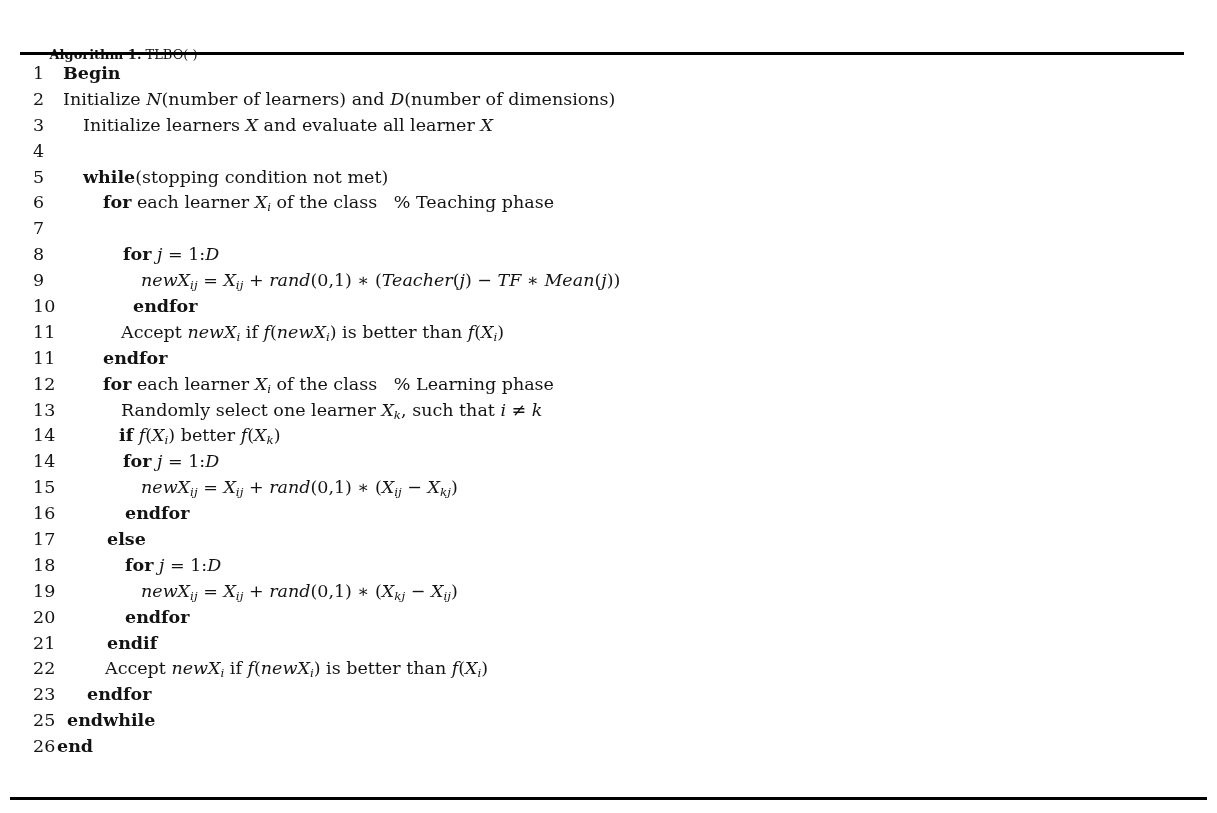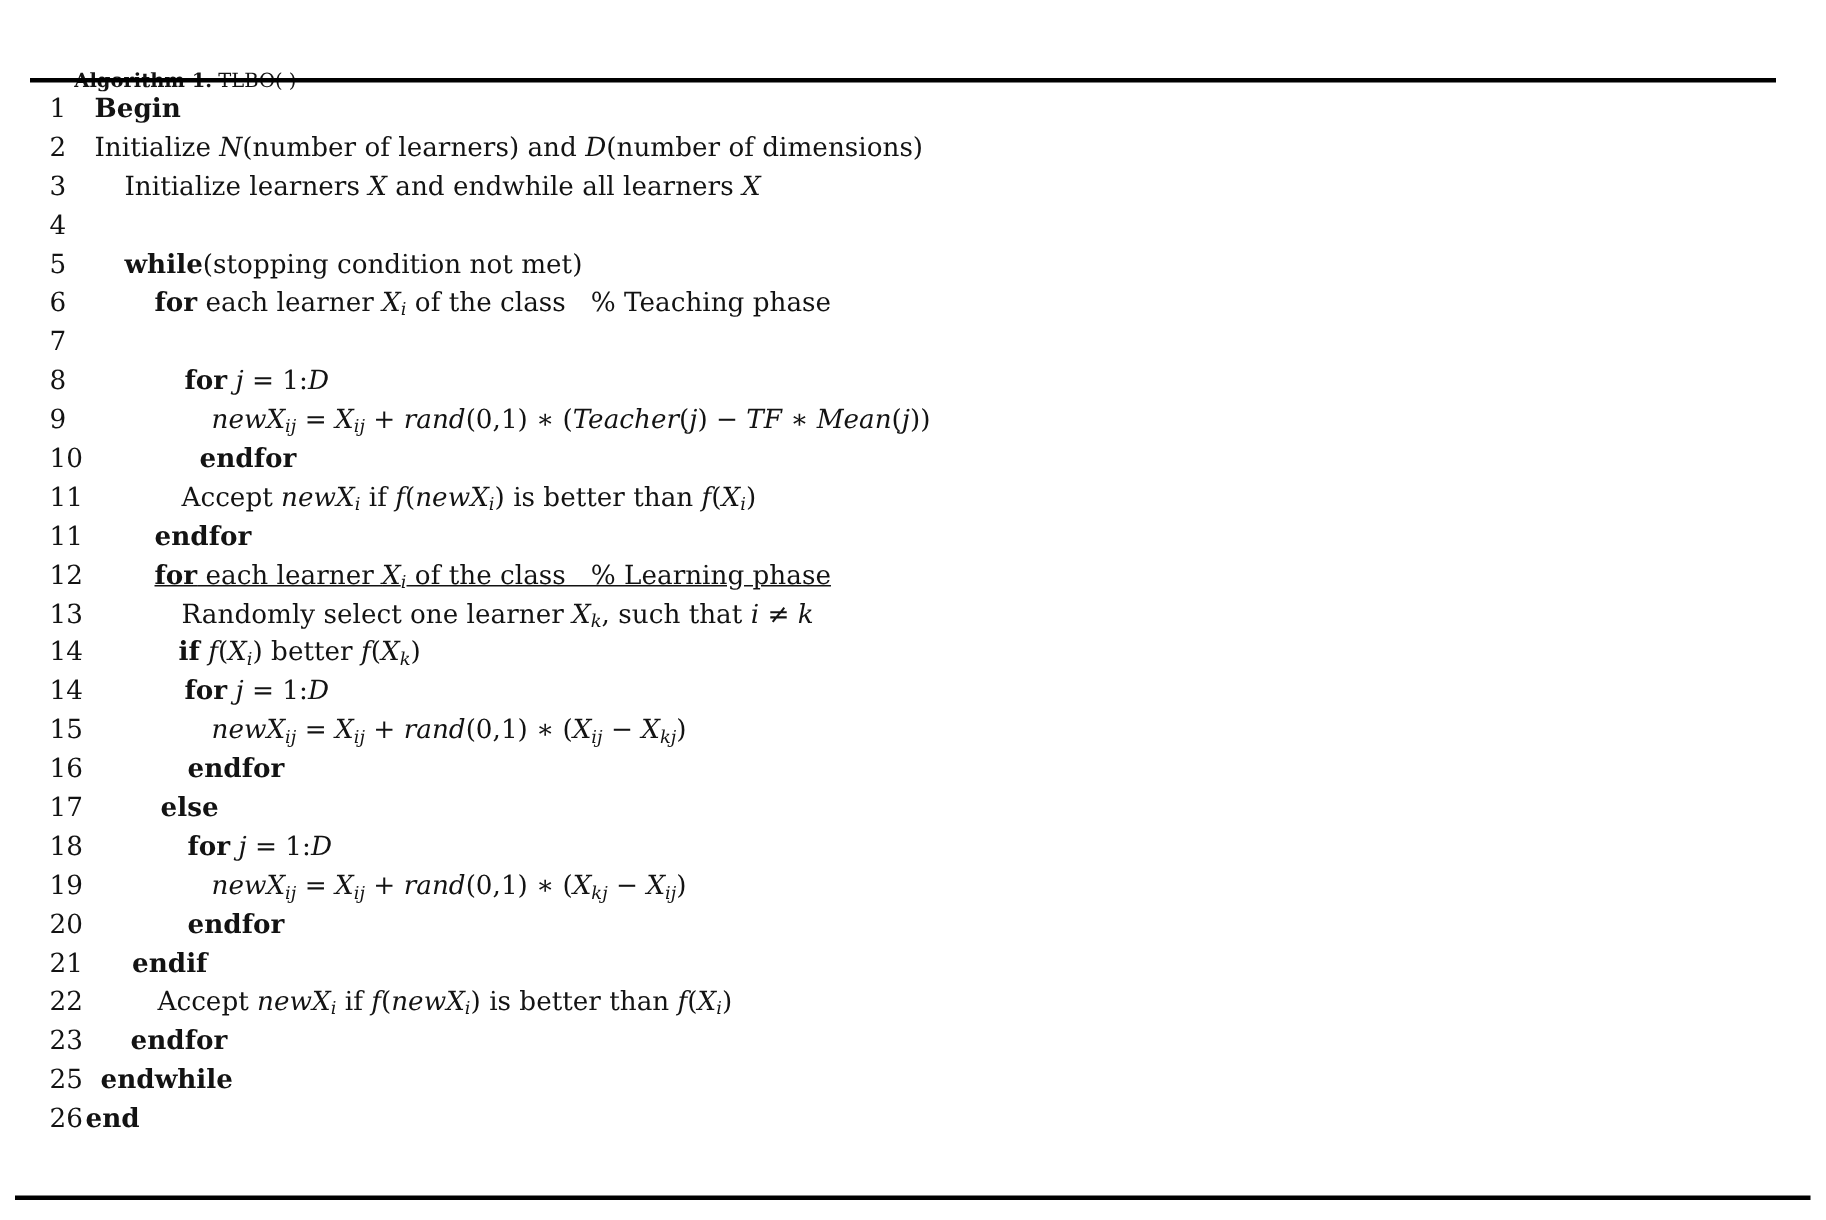--- a/index.html
+++ b/index.html
@@ -75,40 +75,40 @@
 <body>
 
 <div class="page">
   <div class="title">
     <span class="seg-b">Algorithm 1.</span><span class="seg-n"> TLBO( )</span>
   </div>
   <div class="rule-top"></div>
   <div class="algo-body" id="algorithm-body">
       <div class="row"><span class="num">1</span><span class="code" style="margin-left: 0px;"><span class="seg-b">Begin</span></span></div>
       <div class="row"><span class="num">2</span><span class="code" style=""><span class="seg-n">Initialize </span><span class="seg-i">N</span><span class="seg-n">(number of learners) and </span><span class="seg-i">D</span><span class="seg-n">(number of dimensions)</span></span></div>
-      <div class="row"><span class="num">3</span><span class="code" style="margin-left: 20px;"><span class="seg-n">Initialize learners </span><span class="seg-i">X</span><span class="seg-n"> and endwhile all learners </span><span class="seg-i">X</span></span></div>
+      <div class="row"><span class="num">3</span><span class="code" style="margin-left: 20px;"><span class="seg-n">Initialize learners </span><span class="seg-i">X</span><span class="seg-n"> and evaluate all learner </span><span class="seg-i">X</span></span></div>
       <div class="row"><span class="num">4</span></div>
       <div class="row"><span class="num">5</span><span class="code" style="margin-left: 20px;"><span class="seg-b">while</span><span class="seg-n">(stopping condition not met)</span></span></div>
       <div class="row"><span class="num">6</span><span class="code" style="margin-left: 40px;"><span class="seg-b">for</span><span class="seg-n"> each learner </span><span class="seg-i">X</span><span class="seg-s">i</span><span class="seg-n"> of the class   % Teaching phase</span></span></div>
       <div class="row"><span class="num">7</span></div>
       <div class="row"><span class="num">8</span><span class="code" style="margin-left: 60px;"><span class="seg-b">for</span><span class="seg-n"> </span><span class="seg-i">j</span><span class="seg-n"> = 1:</span><span class="seg-i">D</span></span></div>
       <div class="row"><span class="num">9</span><span class="code" style="margin-left: 78px;"><span class="seg-i">newX</span><span class="seg-s">ij</span><span class="seg-n"> = </span><span class="seg-i">X</span><span class="seg-s">ij</span><span class="seg-n"> + </span><span class="seg-i">rand</span><span class="seg-n">(0,1) ∗ (</span><span class="seg-i">Teacher</span><span class="seg-n">(</span><span class="seg-i">j</span><span class="seg-n">) − </span><span class="seg-i">TF</span><span class="seg-n"> ∗ </span><span class="seg-i">Mean</span><span class="seg-n">(</span><span class="seg-i">j</span><span class="seg-n">))</span></span></div>
       <div class="row"><span class="num">10</span><span class="code" style="margin-left: 70px;"><span class="seg-b">endfor</span></span></div>
       <div class="row"><span class="num">11</span><span class="code" style="margin-left: 58px;"><span class="seg-n">Accept </span><span class="seg-i">newX</span><span class="seg-s">i</span><span class="seg-n"> if </span><span class="seg-i">f</span><span class="seg-n">(</span><span class="seg-i">newX</span><span class="seg-s">i</span><span class="seg-n">) is better than </span><span class="seg-i">f</span><span class="seg-n">(</span><span class="seg-i">X</span><span class="seg-s">i</span><span class="seg-n">)</span></span></div>
       <div class="row"><span class="num">11</span><span class="code" style="margin-left: 40px;"><span class="seg-b">endfor</span></span></div>
-      <div class="row"><span class="num">12</span><span class="code" style="margin-left: 40px; text-decoration: underline;"><span class="seg-b">for</span><span class="seg-n"> each learner </span><span class="seg-i">X</span><span class="seg-s">i</span><span class="seg-n"> of the class   % Learning phase</span></span></div>
+      <div class="row"><span class="num">12</span><span class="code" style="margin-left: 40px;"><span class="seg-b">for</span><span class="seg-n"> each learner </span><span class="seg-i">X</span><span class="seg-s">i</span><span class="seg-n"> of the class   % Learning phase</span></span></div>
       <div class="row"><span class="num">13</span><span class="code" style="margin-left: 58px;"><span class="seg-n">Randomly select one learner </span><span class="seg-i">X</span><span class="seg-s">k</span><span class="seg-n">, such that </span><span class="seg-i">i</span><span class="seg-n"> ≠ </span><span class="seg-i">k</span></span></div>
       <div class="row"><span class="num">14</span><span class="code" style="margin-left: 56px;"><span class="seg-b">if</span><span class="seg-n"> </span><span class="seg-i">f</span><span class="seg-n">(</span><span class="seg-i">X</span><span class="seg-s">i</span><span class="seg-n">) better </span><span class="seg-i">f</span><span class="seg-n">(</span><span class="seg-i">X</span><span class="seg-s">k</span><span class="seg-n">)</span></span></div>
       <div class="row"><span class="num">14</span><span class="code" style="margin-left: 60px;"><span class="seg-b">for</span><span class="seg-n"> </span><span class="seg-i">j</span><span class="seg-n"> = 1:</span><span class="seg-i">D</span></span></div>
       <div class="row"><span class="num">15</span><span class="code" style="margin-left: 78px;"><span class="seg-i">newX</span><span class="seg-s">ij</span><span class="seg-n"> = </span><span class="seg-i">X</span><span class="seg-s">ij</span><span class="seg-n"> + </span><span class="seg-i">rand</span><span class="seg-n">(0,1) ∗ (</span><span class="seg-i">X</span><span class="seg-s">ij</span><span class="seg-n"> − </span><span class="seg-i">X</span><span class="seg-s">kj</span><span class="seg-n">)</span></span></div>
       <div class="row"><span class="num">16</span><span class="code" style="margin-left: 62px;"><span class="seg-b">endfor</span></span></div>
       <div class="row"><span class="num">17</span><span class="code" style="margin-left: 44px;"><span class="seg-b">else</span></span></div>
       <div class="row"><span class="num">18</span><span class="code" style="margin-left: 62px;"><span class="seg-b">for</span><span class="seg-n"> </span><span class="seg-i">j</span><span class="seg-n"> = 1:</span><span class="seg-i">D</span></span></div>
       <div class="row"><span class="num">19</span><span class="code" style="margin-left: 78px;"><span class="seg-i">newX</span><span class="seg-s">ij</span><span class="seg-n"> = </span><span class="seg-i">X</span><span class="seg-s">ij</span><span class="seg-n"> + </span><span class="seg-i">rand</span><span class="seg-n">(0,1) ∗ (</span><span class="seg-i">X</span><span class="seg-s">kj</span><span class="seg-n"> − </span><span class="seg-i">X</span><span class="seg-s">ij</span><span class="seg-n">)</span></span></div>
       <div class="row"><span class="num">20</span><span class="code" style="margin-left: 62px;"><span class="seg-b">endfor</span></span></div>
-      <div class="row"><span class="num">21</span><span class="code" style="margin-left: 25px;"><span class="seg-b">endif</span></span></div>
+      <div class="row"><span class="num">21</span><span class="code" style="margin-left: 44px;"><span class="seg-b">endif</span></span></div>
       <div class="row"><span class="num">22</span><span class="code" style="margin-left: 42px;"><span class="seg-n">Accept </span><span class="seg-i">newX</span><span class="seg-s">i</span><span class="seg-n"> if </span><span class="seg-i">f</span><span class="seg-n">(</span><span class="seg-i">newX</span><span class="seg-s">i</span><span class="seg-n">) is better than </span><span class="seg-i">f</span><span class="seg-n">(</span><span class="seg-i">X</span><span class="seg-s">i</span><span class="seg-n">)</span></span></div>
       <div class="row"><span class="num">23</span><span class="code" style="margin-left: 24px;"><span class="seg-b">endfor</span></span></div>
       <div class="row"><span class="num">25</span><span class="code" style="margin-left: 4px;"><span class="seg-b">endwhile</span></span></div>
       <div class="row"><span class="num">26</span><span class="code" style="margin-left: -6px; text-align: right;"><span class="seg-b">end</span></span></div>
     </div>
   <div class="rule-bottom"></div>
 </div>
 
 </body></html>

